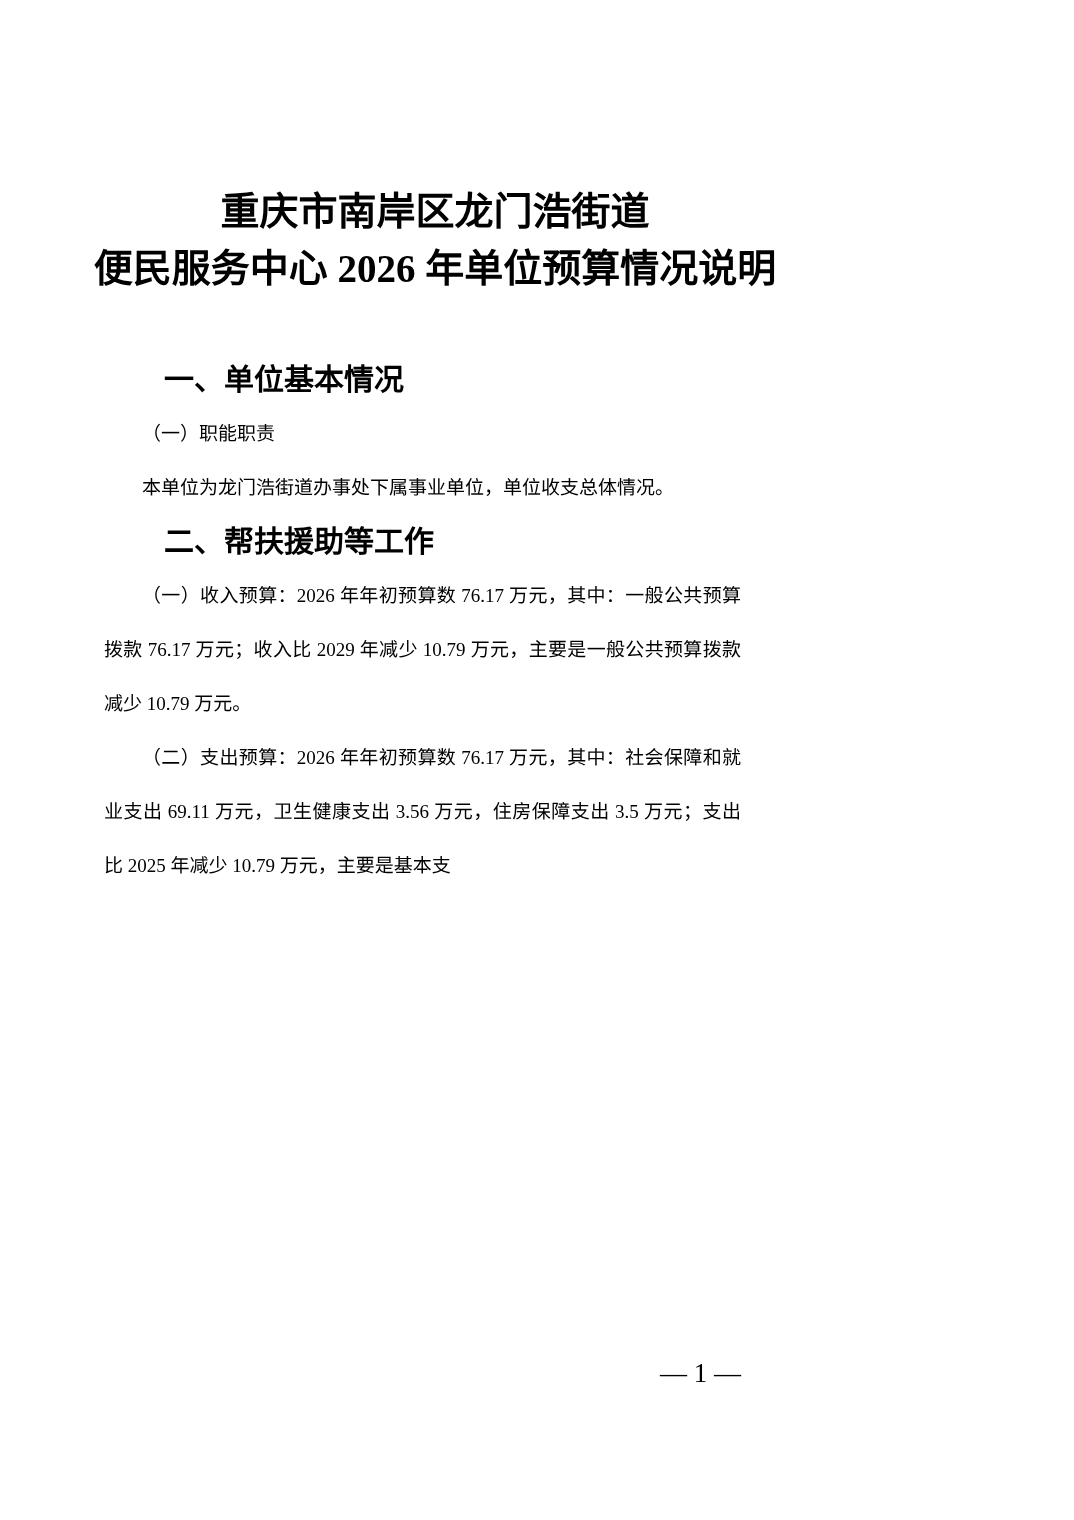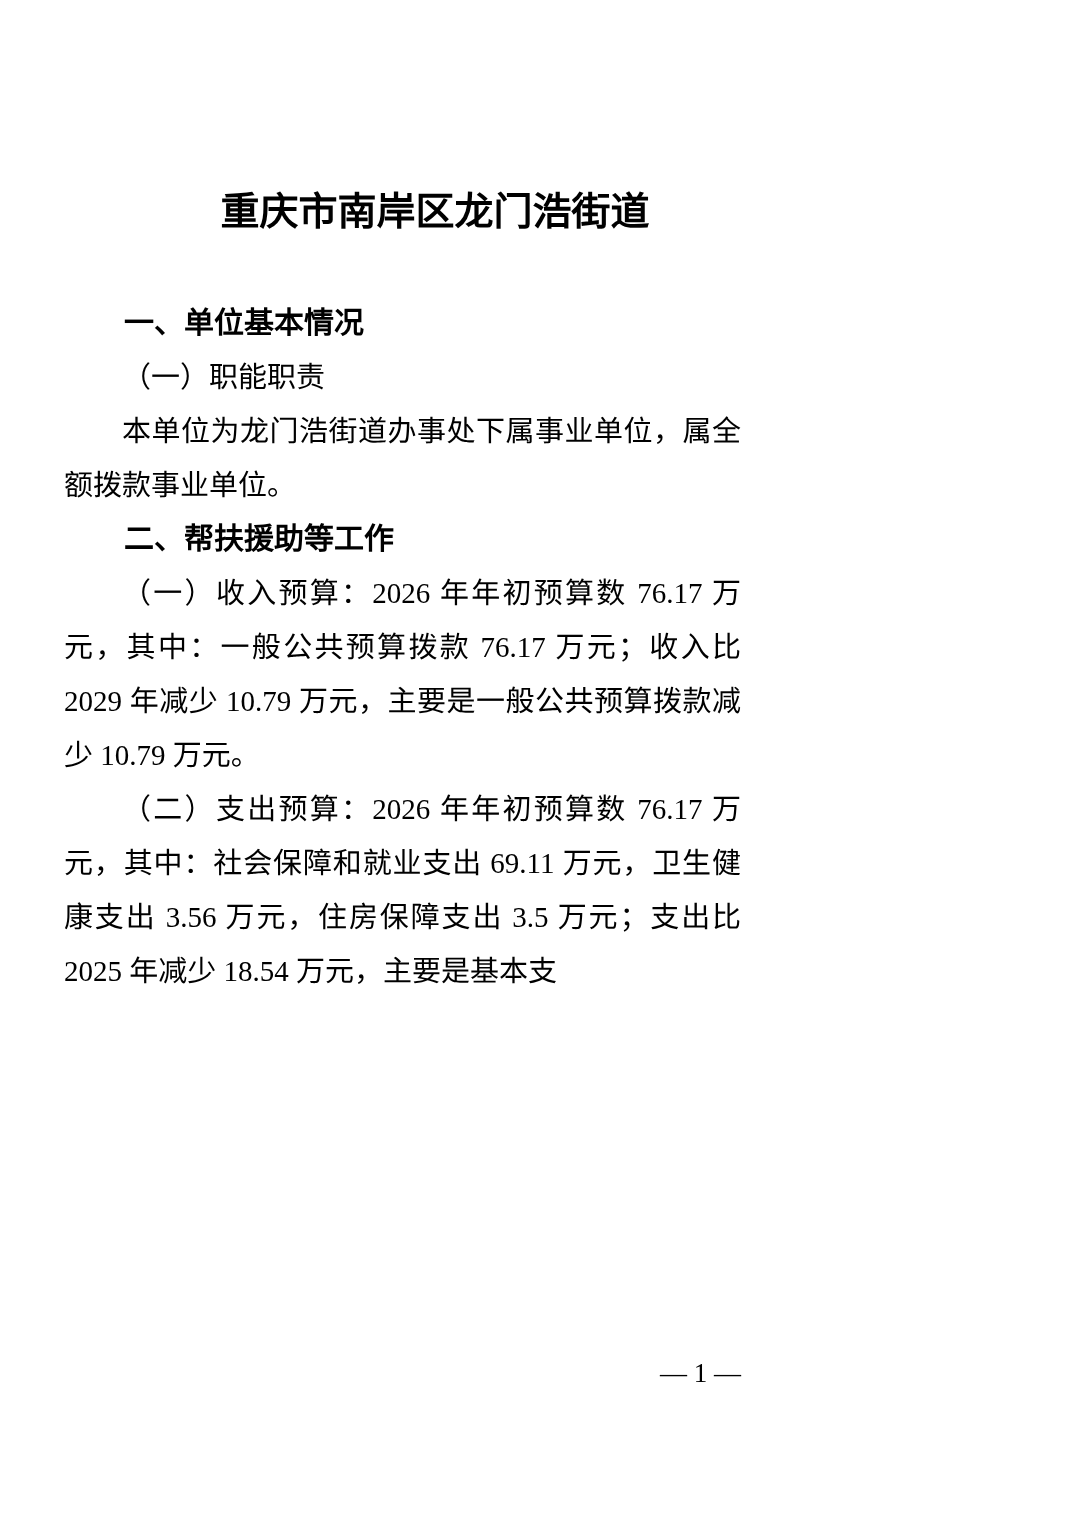--- a/index.html
+++ b/index.html
@@ -23,31 +23,31 @@
     font-size: 39px;
     font-weight: bold;
     line-height: 57px;
     font-family: "Liberation Serif", serif;
   }
   .doc-title .title-line {
     display: block;
     white-space: nowrap;
   }
   .doc-body {
-    margin: 56px 129px 0 64px;
+    margin: 56px 129px 0 104px;
     font-size: 29px;
     line-height: 54px;
     text-align: justify;
     text-align-last: left;
   }
   .doc-body h2, .doc-body h3, .doc-body p {
     margin: 0;
     padding: 0;
     text-indent: 2em;
-    font-size: 29px;
+    font-size: 19px;
     font-weight: normal;
     line-height: 54px;
   }
   
   .heading-hei {
     font-family: "Liberation Sans", sans-serif;
     font-weight: bold !important;
     font-size: 30px !important;
   }
   
@@ -65,35 +65,36 @@
     white-space: nowrap;
   }
 </style>
 </head>
 <body>
 
 <div class="page">
 
   <h1 class="doc-title">
     <span class="title-line">重庆市南岸区龙门浩街道</span>
+    <span class="title-line">便民服务中心 2026 年单位预算情况说明</span>
   </h1>
 
   <div class="doc-body">
 
     <h2 class="heading-hei">一、单位基本情况</h2>
 
     <h3 class="heading-kai">（一）职能职责</h3>
 
 
 
-    <p>本单位为龙门浩街道办事处下属事业单位，属全额拨款事业单位。</p>
+    <p>本单位为龙门浩街道办事处下属事业单位，单位收支总体情况。</p>
 
     <h2 class="heading-hei">二、帮扶援助等工作</h2>
 
     <p>（一）收入预算：2026 年年初预算数 76.17 万元，其中：一般公共预算拨款 76.17 万元；收入比 2029 年减少 10.79 万元，主要是一般公共预算拨款减少 10.79 万元。</p>
 
-    <p>（二）支出预算：2026 年年初预算数 76.17 万元，其中：社会保障和就业支出 69.11 万元，卫生健康支出 3.56 万元，住房保障支出 3.5 万元；支出比 2025 年减少 18.54 万元，主要是基本支</p>
+    <p>（二）支出预算：2026 年年初预算数 76.17 万元，其中：社会保障和就业支出 69.11 万元，卫生健康支出 3.56 万元，住房保障支出 3.5 万元；支出比 2025 年减少 10.79 万元，主要是基本支</p>
 
   </div>
 
   <div class="page-number">— 1 —</div>
 
 </div>
 
 </body></html>

